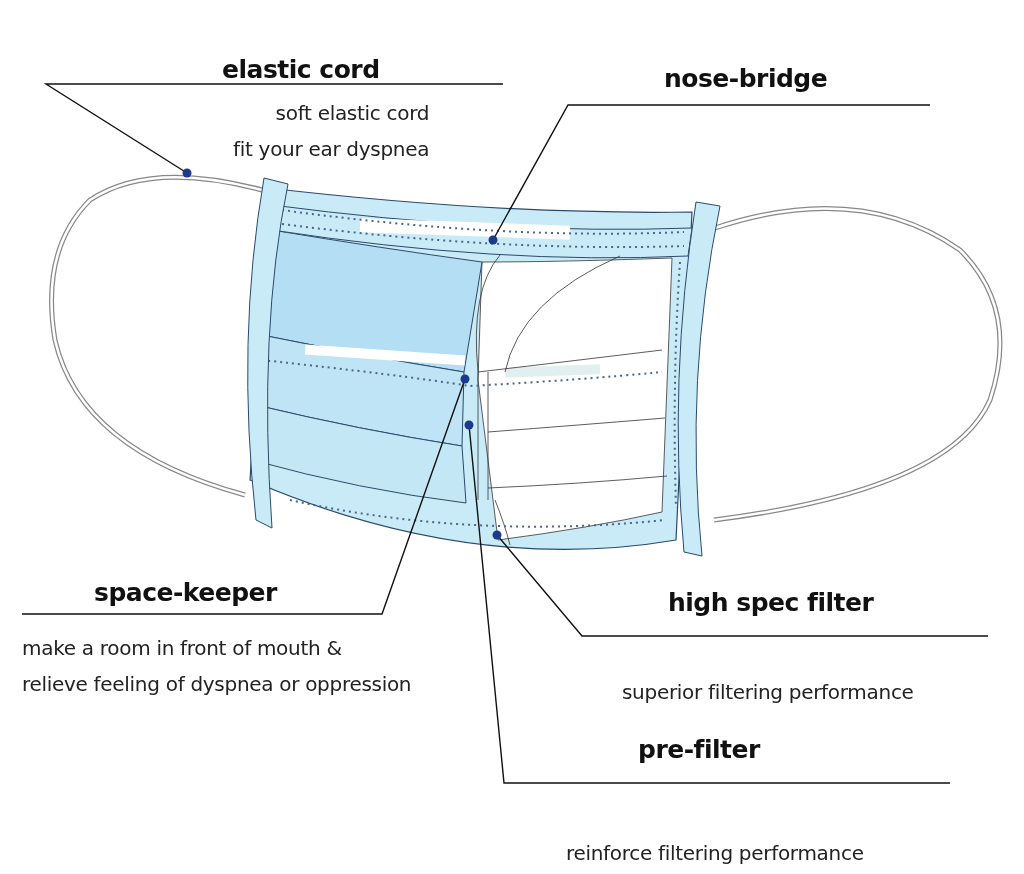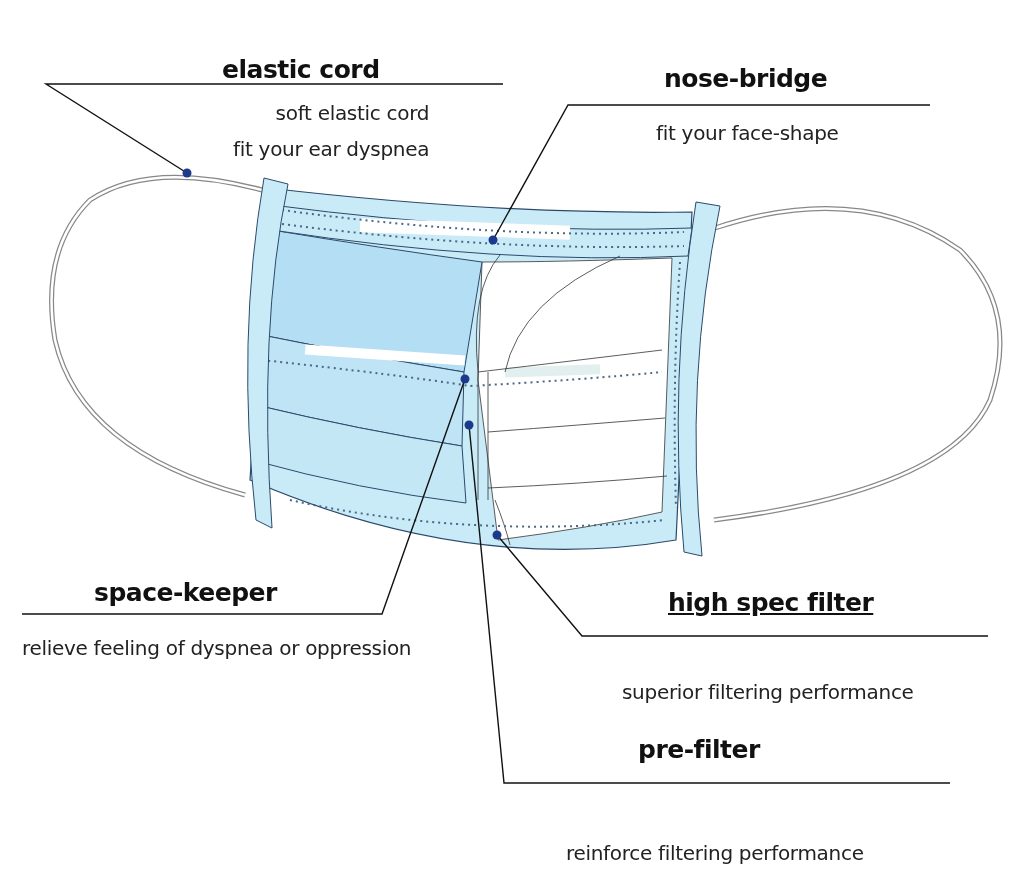--- a/index.html
+++ b/index.html
@@ -83,29 +83,29 @@
 </svg>
 
 <div class="label title" style="left:222px; top:35px;margin-top:20px;">elastic cord</div>
 <div class="label desc" style="left:233px; top:95px; text-align:right;">
   <span class="desc-line">soft elastic cord</span>
   <span class="desc-line">fit your ear dyspnea</span>
 </div>
 
 <div class="label title" style="left:664px; top:64px;">nose-bridge</div>
 <div class="label desc" style="left:656px; top:115px;">
-  <span class="desc-line">fit your face-shape</span>
 </div>
 
 <div class="label title" style="left:94px; top:578px;">space-keeper</div>
 <div class="label desc" style="left:22px; top:630px; text-align:left;">
+  <span class="desc-line">make a room in front of mouth &amp;</span>
   <span class="desc-line">relieve feeling of dyspnea or oppression</span>
 </div>
 
-<div class="label title" style="left:668px; top:588px;text-decoration:underline;">high spec filter</div>
+<div class="label title" style="left:668px; top:588px;">high spec filter</div>
 <div class="label desc" style="left:622px; top:650px;margin-top:24px;">
   <span class="desc-line">superior filtering performance</span>
 </div>
 
 <div class="label title" style="left:638px; top:735px;">pre-filter</div>
 <div class="label desc" style="left:566px; top:795px;margin-top:40px;">
   <span class="desc-line">reinforce filtering performance</span>
 </div>
 
 </body></html>

